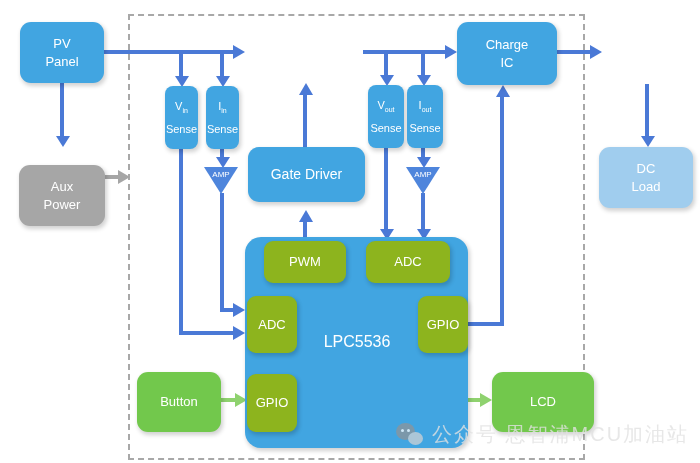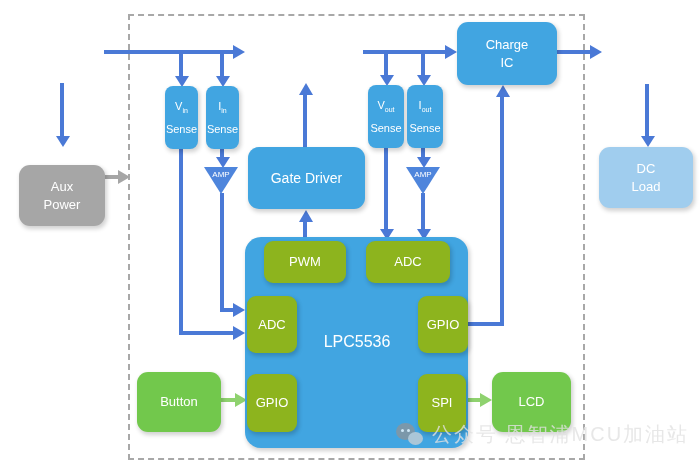--- a/index.html
+++ b/index.html
@@ -119,20 +119,24 @@
   <div class="hline" style="left:468px;top:322px;width:36px;height:4px"></div>
   <div class="vline" style="left:500px;top:97px;width:4px;height:229px"></div>
   <div class="ah u" style="left:496px;top:85px"></div>
 
   <div class="hline gline" style="left:221px;top:398px;width:14px;height:4px"></div>
   <div class="ah r g" style="left:235px;top:393px"></div>
 
   <div class="hline gline" style="left:466px;top:398px;width:14px;height:4px"></div>
   <div class="ah r g" style="left:480px;top:393px"></div>
 
+  <div class="box blue" style="left:20px;top:22px;width:84px;height:61px">
+    <span>PV</span>
+    <span>Panel</span>
+  </div>
 
   <div class="box grayb" style="left:19px;top:147px;width:86px;height:61px">
     <span>Aux</span>
     <span>Power</span>
   </div>
 
 
   <div class="box blue sense" style="left:165px;top:86px;width:33px;height:63px">
     <span><span>V</span><sub>in</sub></span>
     <span>Sense</span>
@@ -151,45 +155,44 @@
   <div class="box blue sense" style="left:407px;top:85px;width:36px;height:63px">
     <span><span>I</span><sub>out</sub></span>
     <span>Sense</span>
   </div>
 
   <div class="tri" style="left:204px;top:167px"></div>
   <div class="tri-label" style="left:204px;top:170px">AMP</div>
   <div class="tri" style="left:406px;top:167px"></div>
   <div class="tri-label" style="left:406px;top:170px">AMP</div>
 
-  <div class="box blue" style="left:248px;top:147px;width:117px;height:62px;font-size:14px">Gate Driver</div>
+  <div class="box blue" style="left:248px;top:147px;width:117px;height:55px;font-size:14px">Gate Driver</div>
 
   <div class="box blue" style="left:457px;top:22px;width:100px;height:63px">
     <span>Charge</span>
     <span>IC</span>
   </div>
 
 
   <div class="box lightb" style="left:599px;top:147px;width:94px;height:61px">
     <span>DC</span>
     <span>Load</span>
   </div>
 
   <div class="box mcu" style="left:245px;top:237px;width:223px;height:211px"></div>
   <div class="mcu-label" style="left:297px;top:333px;width:120px">LPC5536</div>
 
   <div class="box mod" style="left:264px;top:241px;width:82px;height:42px">PWM</div>
   <div class="box mod" style="left:366px;top:241px;width:84px;height:42px">ADC</div>
   <div class="box mod" style="left:247px;top:296px;width:50px;height:57px">ADC</div>
   <div class="box mod" style="left:418px;top:296px;width:50px;height:57px">GPIO</div>
   <div class="box mod" style="left:247px;top:374px;width:50px;height:58px">GPIO</div>
-  <div class="box mod" style="left:418px;top:374px;width:48px;height:58px">SPI</div>
 
   <div class="box per" style="left:137px;top:372px;width:84px;height:60px">Button</div>
-  <div class="box per" style="left:492px;top:372px;width:79px;height:60px">LCD</div>
+  <div class="box per" style="left:492px;top:372px;width:102px;height:60px">LCD</div>
 
   <div class="watermark">
     <div class="wm-icon">
       <div class="b1"></div>
       <div class="b2"></div>
     </div>
     <span class="wm-text">公众号 恩智浦MCU加油站</span>
   </div>
 
 </div>

